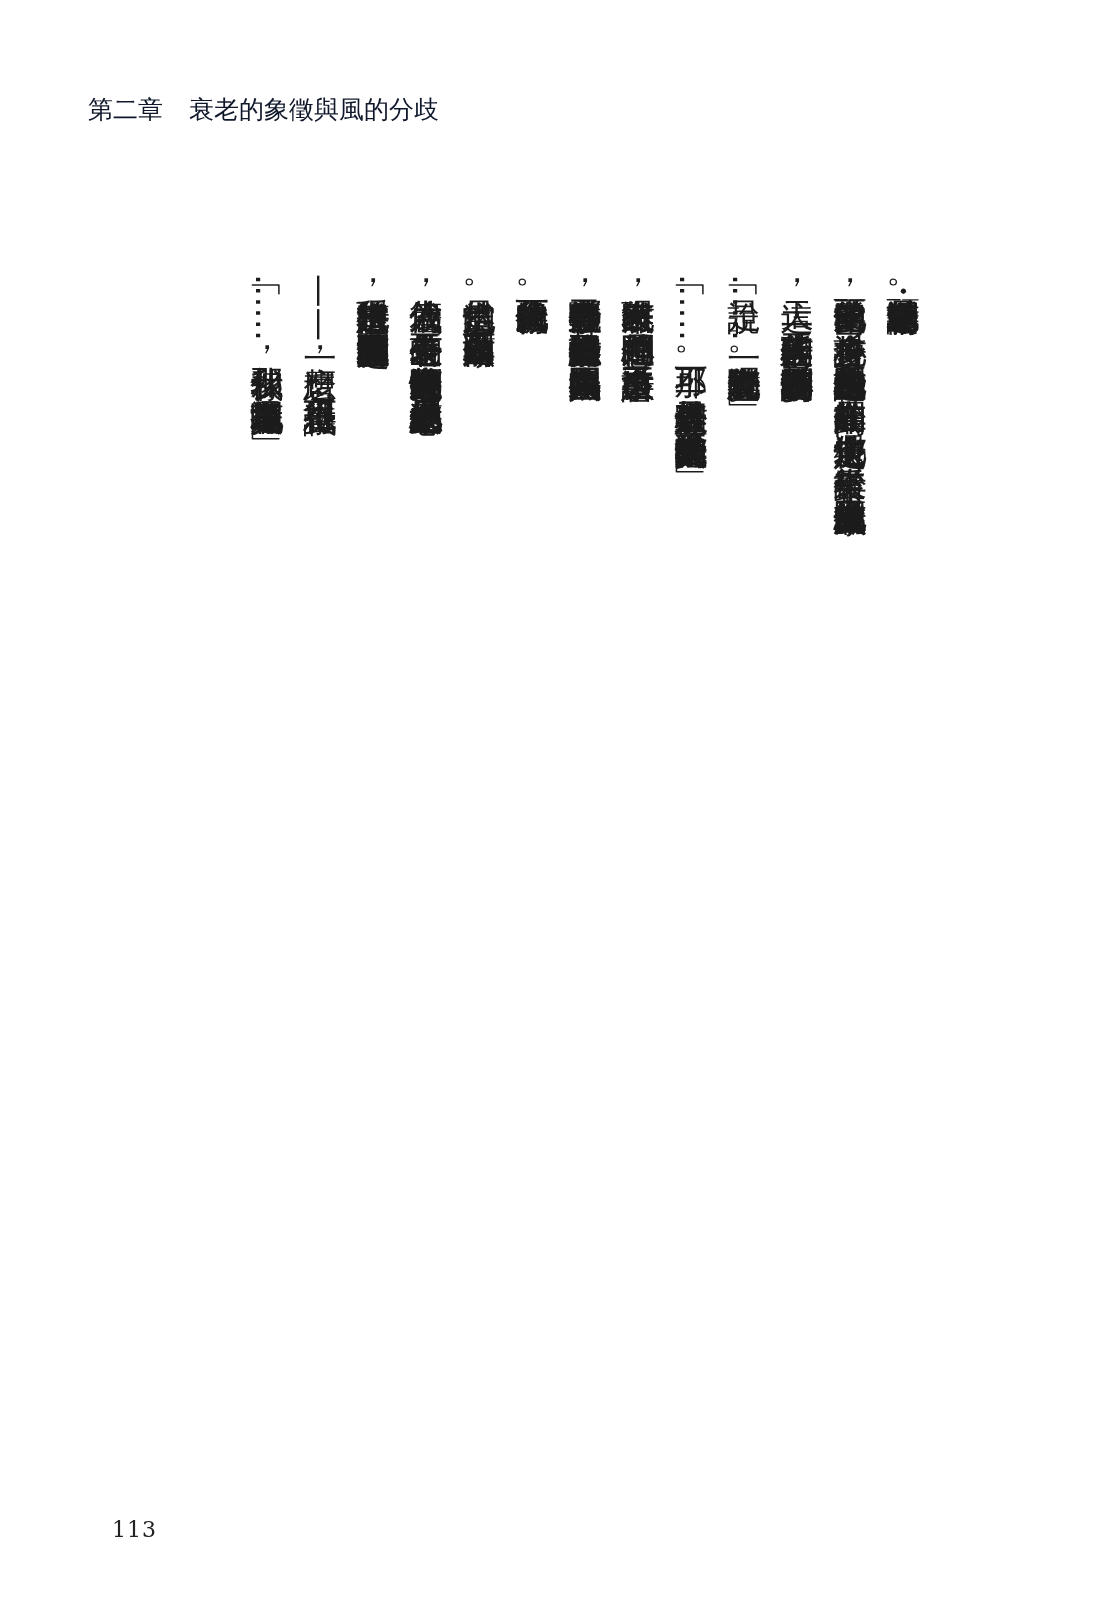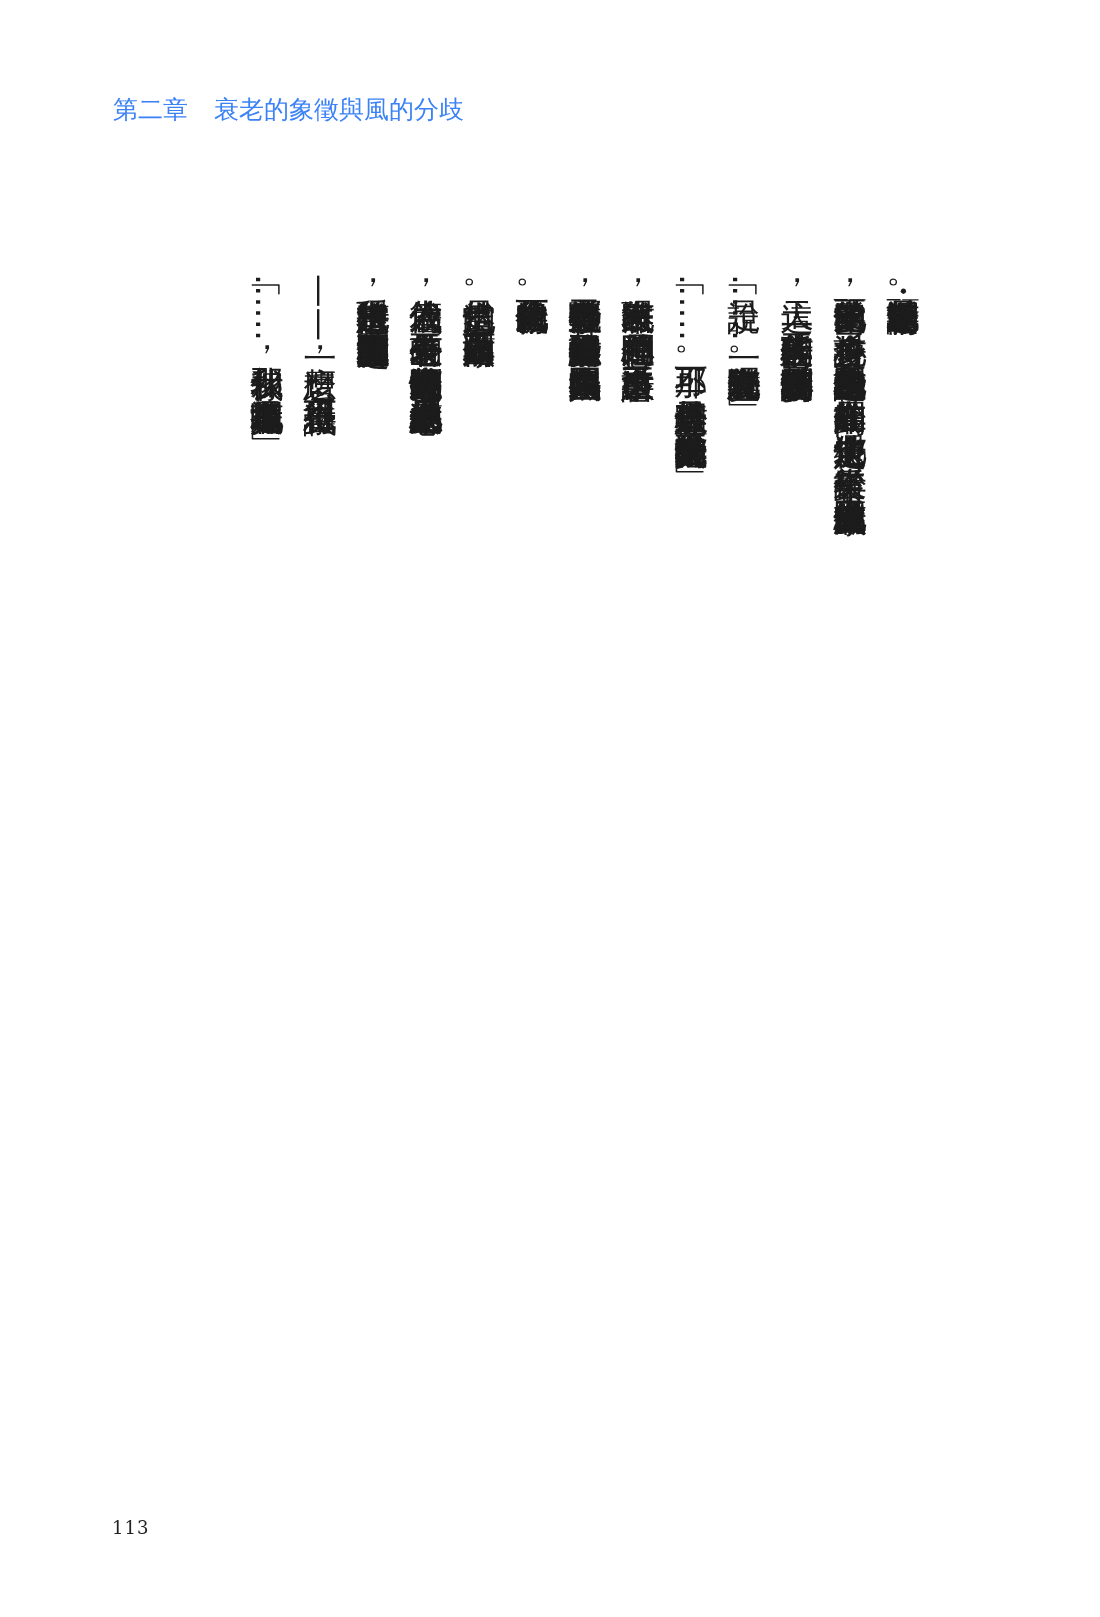--- a/index.html
+++ b/index.html
@@ -1,27 +1,27 @@
 <!DOCTYPE html>
 <html><head>
 <meta charset="utf-8">
 <style>
   html, body { margin: 0; padding: 0; background: #ffffff; }
   body { width: 1100px; height: 1617px; position: relative; overflow: hidden;
          font-family: "DejaVu Serif", "Liberation Serif", serif; color: #1a1a1a; }
-  .chapter-header { position: absolute; left: 113px; top: 93px; font-size: 25px;
-         font-family: "DejaVu Sans", "Liberation Sans", sans-serif; letter-spacing: 0px; color: #3b82f6; }
+  .chapter-header { position: absolute; left: 88px; top: 93px; font-size: 25px;
+         font-family: "DejaVu Sans", "Liberation Sans", sans-serif; letter-spacing: 0px; color: #0f172a; }
   .chapter-header .gap { display: inline-block; width: 26px; }
   .body-text { position: absolute; top: 240px; right: 170px; height: 1240px;
          writing-mode: vertical-rl; font-size: 33.5px; line-height: 53px;
          font-family: "DejaVu Sans", "Liberation Sans", sans-serif; color: #1c1c1c; }
   .body-text p { margin: 0; padding: 0; text-indent: 1em; }
   .body-text p.quote { text-indent: 0; padding-top: 1em; }
   .body-text p.cont { text-indent: 0; }
-  .page-number { position: absolute; left: 112px; top: 1517px; font-size: 18px;
+  .page-number { position: absolute; left: 112px; top: 1517px; font-size: 22px;
          font-family: "DejaVu Serif", "Liberation Serif", serif; color: #222; letter-spacing: 1px; }
 </style>
 </head>
 <body>
 
 <div class="chapter-header">
   <span>第二章</span><span class="gap"></span><span>衰老的象徵與風的分歧</span>
 </div>
 
 <div class="body-text">

